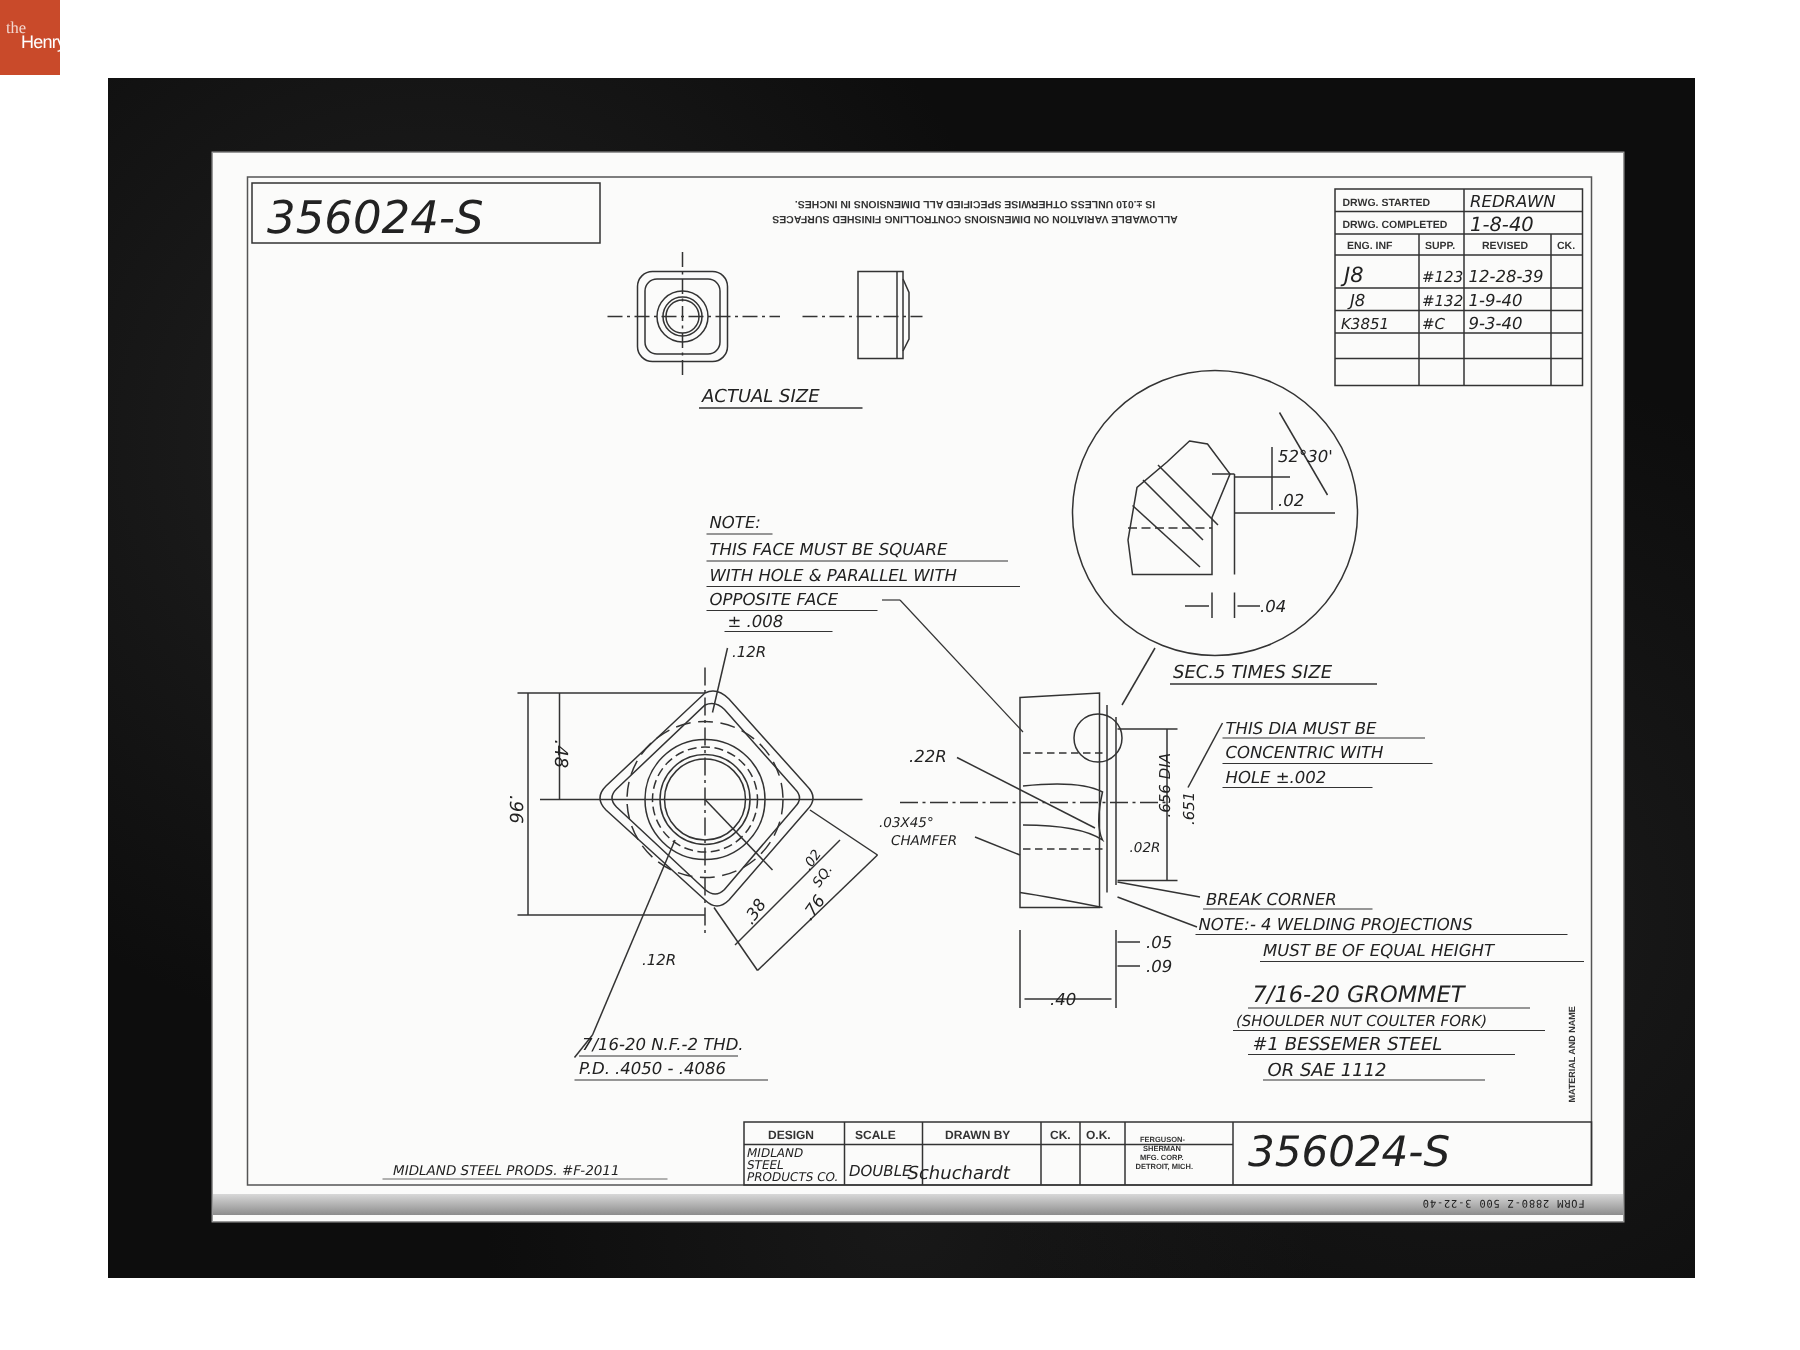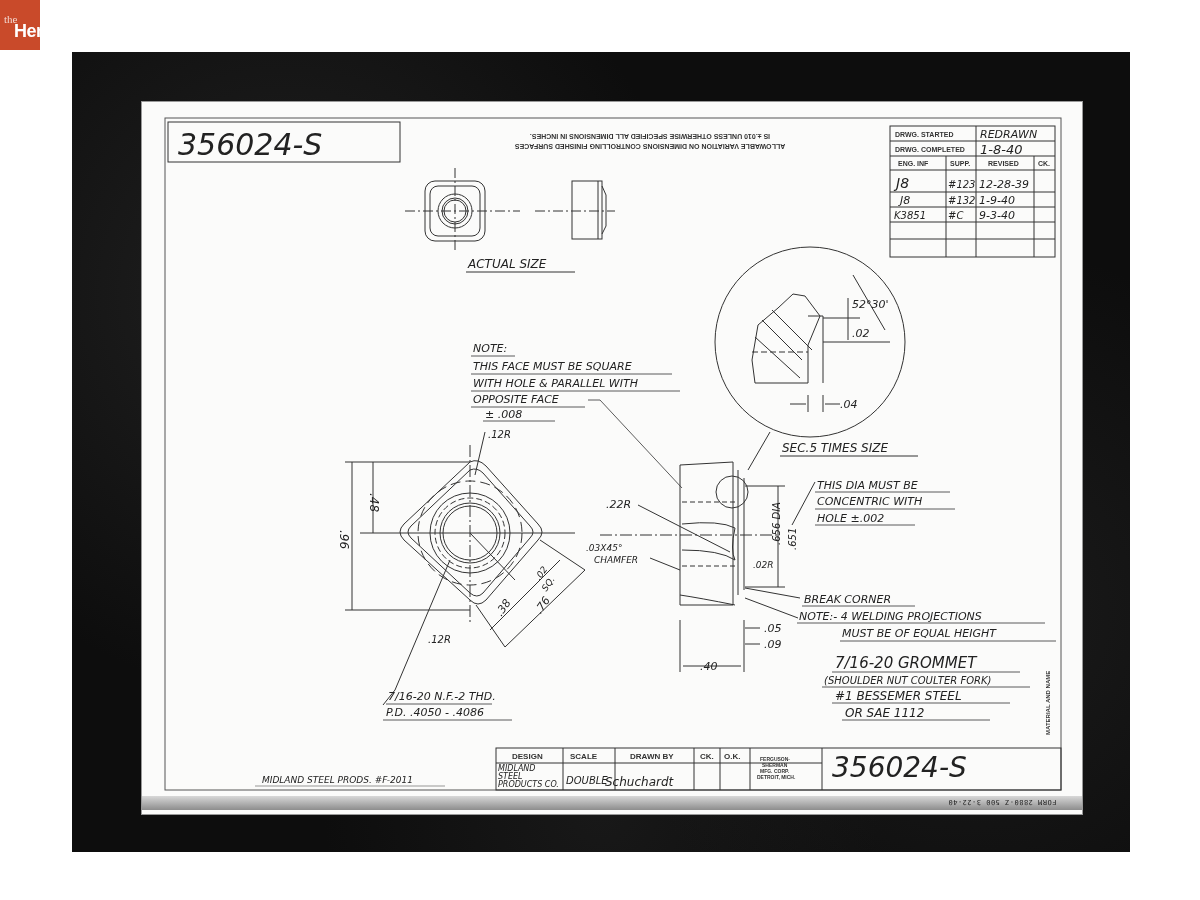--- a/index.html
+++ b/index.html
@@ -1,19 +1,19 @@
 <!DOCTYPE html>
 <html><head>
 <meta charset="utf-8">
 <style>
   html, body { margin:0; padding:0; background:#ffffff; }
   body { width:1200px; height:900px; position:relative; overflow:hidden; font-family:"Liberation Sans", sans-serif; }
   .logo { position:absolute; left:0; top:0; width:40px; height:50px; background:#c94a2a; color:#fff; }
   .logo .t1 { position:absolute; left:4px; top:13px; font-family:"Liberation Serif", serif; font-size:11px; color:#f2d7cf; }
-  .logo .t2 { position:absolute; left:14px; top:21px; font-family:"Liberation Sans", sans-serif; font-weight:bold; font-size:18px; letter-spacing:-0.5px; }
+  .logo .t2 { position:absolute; left:14px; top:21px; font-family:"Liberation Sans", sans-serif; font-weight:normal; font-size:12px; letter-spacing:-0.5px; }
   .logo .t3 { position:absolute; left:16px; top:34px; font-family:"Liberation Sans", sans-serif; font-weight:normal; font-size:13px; letter-spacing:-0.5px;margin-top:44px; }
   .frame { position:absolute; left:72px; top:52px; width:1058px; height:800px; background:#0d0d0d; }
   .frame-noise { position:absolute; inset:0; background:
       radial-gradient(circle at 20% 30%, rgba(70,70,70,0.35), transparent 40%),
       radial-gradient(circle at 85% 70%, rgba(60,60,60,0.3), transparent 35%),
       radial-gradient(circle at 50% 95%, rgba(50,50,50,0.3), transparent 30%); }
   .sheet { position:absolute; left:142px; top:102px; width:940px; height:712px; background:#fbfbfa; box-shadow:0 0 0 1px #999; }
   .sheet-shade { position:absolute; left:142px; top:796px; width:940px; height:14px; background:linear-gradient(#d8d8d8,#8d8d8d); }
   .form-code { position:absolute; left:948px; top:798px; font-family:"DejaVu Sans Mono", monospace; font-size:7px; color:#222; transform:rotate(180deg); letter-spacing:0.5px; }
   svg.draw { position:absolute; left:0; top:0; }

